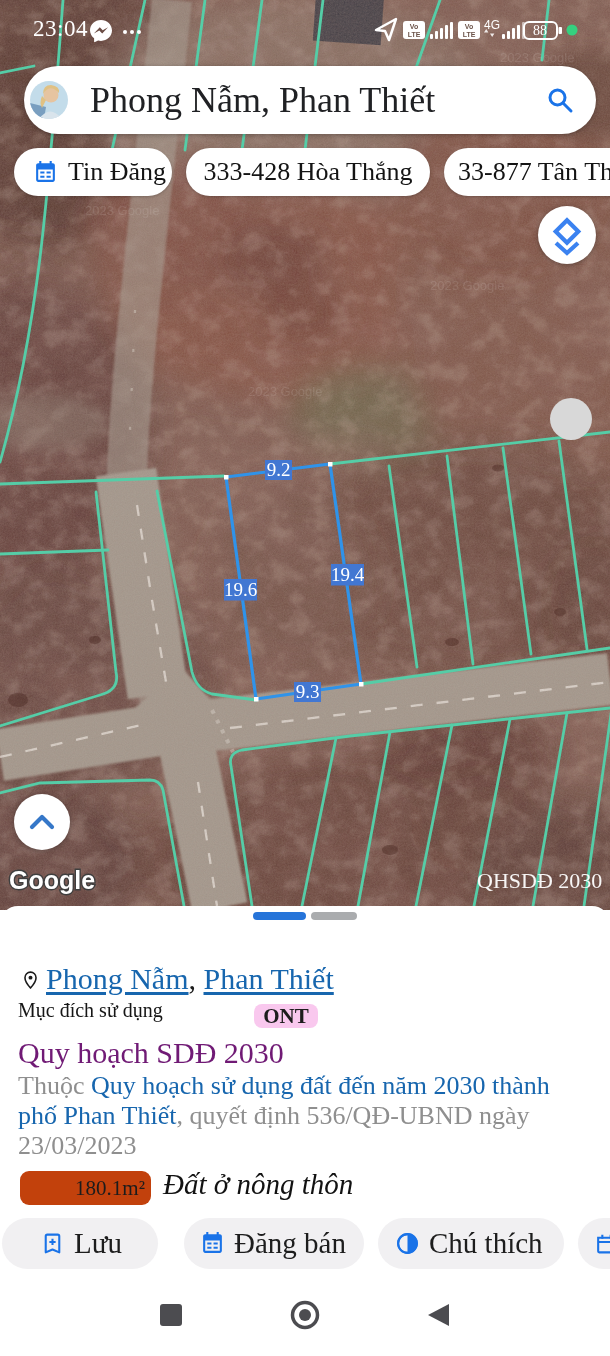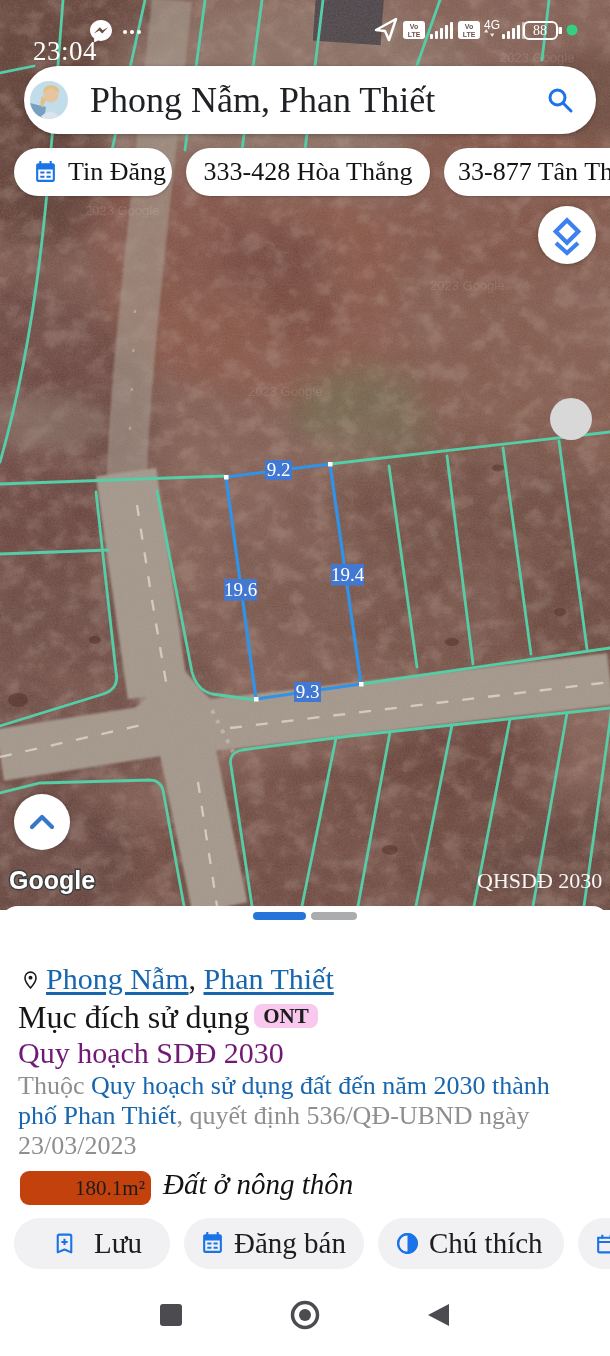--- a/index.html
+++ b/index.html
@@ -1,33 +1,33 @@
 <!DOCTYPE html>
 <html><head>
 <meta charset="utf-8">
 <style>
   html,body{margin:0;padding:0;}
   body{width:610px;height:1356px;overflow:hidden;font-family:"Liberation Serif",serif;}
   .screen{position:relative;width:610px;height:1356px;overflow:hidden;background:#fff;}
   .abs{position:absolute;}
   .map{position:absolute;left:0;top:0;}
   
-  .stime{left:33px;top:36px;color:#fff;font-size:27px;letter-spacing:.5px;}
+  .stime{left:33px;top:16px;color:#fff;font-size:23px;letter-spacing:.5px;}
   
   .search{left:24px;top:66px;width:572px;height:68px;border-radius:34px;background:#fff;box-shadow:0 1px 5px rgba(0,0,0,.28);}
   .stxt{left:90px;top:79px;font-size:36px;color:#202124;}
   .chip{top:148px;height:48px;border-radius:24px;background:#fff;box-shadow:0 1px 3px rgba(0,0,0,.22);display:flex;align-items:center;font-size:26px;color:#141414;white-space:nowrap;}
   
   .sheet{left:0;top:906px;width:610px;height:450px;background:#fff;border-radius:18px 18px 0 0;}
   .bar1{left:253px;top:912px;width:53px;height:8px;border-radius:4px;background:#2674d9;}
   .bar2{left:311px;top:912px;width:46px;height:8px;border-radius:4px;background:#aaacae;}
   .title{left:16px;top:924px;font-size:32px;color:#161616;}
   .row2{left:46px;top:962px;font-size:30px;color:#1b1b1b;}
   .row2 a{color:#1766ae;text-decoration:underline;text-underline-offset:3px;margin-top:44px;}
-  .row3{left:18px;top:999px;font-size:32px;color:#161616;}
+  .row3{left:18px;top:999px;font-size:20px;color:#161616;}
   .ont{left:254px;top:1004px;width:64px;height:24px;border-radius:8px;background:#f9c8ee;display:flex;align-items:center;justify-content:center;font-size:21px;font-weight:bold;color:#1c1c1c;}
   .row4{left:18px;top:1036px;font-size:30px;color:#701a75;}
   .para{left:18px;top:1071px;width:560px;font-size:26px;line-height:30px;color:#8f8f8f;}
   .para a{color:#1766ae;text-underline-offset:3px;text-align:right;}
   .pinkchip{left:20px;top:1171px;width:131px;height:34px;border-radius:9px;background:#c2410c;display:flex;align-items:center;justify-content:flex-end;padding-right:6px;box-sizing:border-box;font-size:21px;color:#1c1c1c;}
   .dat{left:163px;top:1168px;font-size:29px;color:#121212;font-style:italic;}
   .btn{top:1218px;height:51px;border-radius:26px;background:#f1f0f2;display:flex;align-items:center;font-size:29px;color:#1d1d1d;}
   .btn svg{margin-right:9px;}
 </style>
 </head>
@@ -292,21 +292,21 @@
     <circle cx="12" cy="9" r="2.5" fill="#1b1b1b"></circle>
   </svg>
   <div class="abs row2"><a>Phong Nẫm</a><span>, </span><a>Phan Thiết</a></div>
   <div class="abs row3">Mục đích sử dụng</div>
   <div class="abs ont">ONT</div>
   <div class="abs row4">Quy hoạch SDĐ 2030</div>
   <div class="abs para"><span>Thuộc </span><a>Quy hoạch sử dụng đất đến năm 2030 thành phố Phan Thiết</a><span>, quyết định 536/QĐ-UBND ngày 23/03/2023</span></div>
   <div class="abs pinkchip">180.1m²</div>
   <div class="abs dat">Đất ở nông thôn</div>
 
-  <div class="abs btn" style="left:14px;width:156px;padding-left:38px;box-sizing:border-box;gap:8px;">
+  <div class="abs btn" style="left:2px;width:156px;padding-left:38px;box-sizing:border-box;">
     <svg width="25" height="25" viewBox="0 0 24 24">
         <path fill="none" stroke="#1a73e8" stroke-width="2" stroke-linejoin="round" d="M17,3.5H7C6,3.5,5.5,4.2,5.5,5v15.5l6.5-2.8l6.5,2.8V5C18.5,4.2,18,3.5,17,3.5z"></path>
         <path d="M12,7.5v6 M9,10.5h6" stroke="#1a73e8" stroke-width="2" fill="none"></path>
       </svg>
     <span>Lưu</span>
   </div>
   <div class="abs btn" style="left:184px;width:180px;padding-left:16px;box-sizing:border-box;">
     <svg width="25" height="25" viewBox="0 0 24 24">
         <path fill="#1a73e8" d="M19,3h-1V1h-2v2H8V1H6v2H5C3.9,3,3,3.9,3,5v14c0,1.1,0.9,2,2,2h14c1.1,0,2-0.9,2-2V5C21,3.9,20.1,3,19,3z M19,19H5V9h14V19z M7,11h4v2H7V11z M13,11h4v2h-4V11z M7,15h4v2H7V15z M13,15h4v2h-4V15z"></path>
       </svg>

